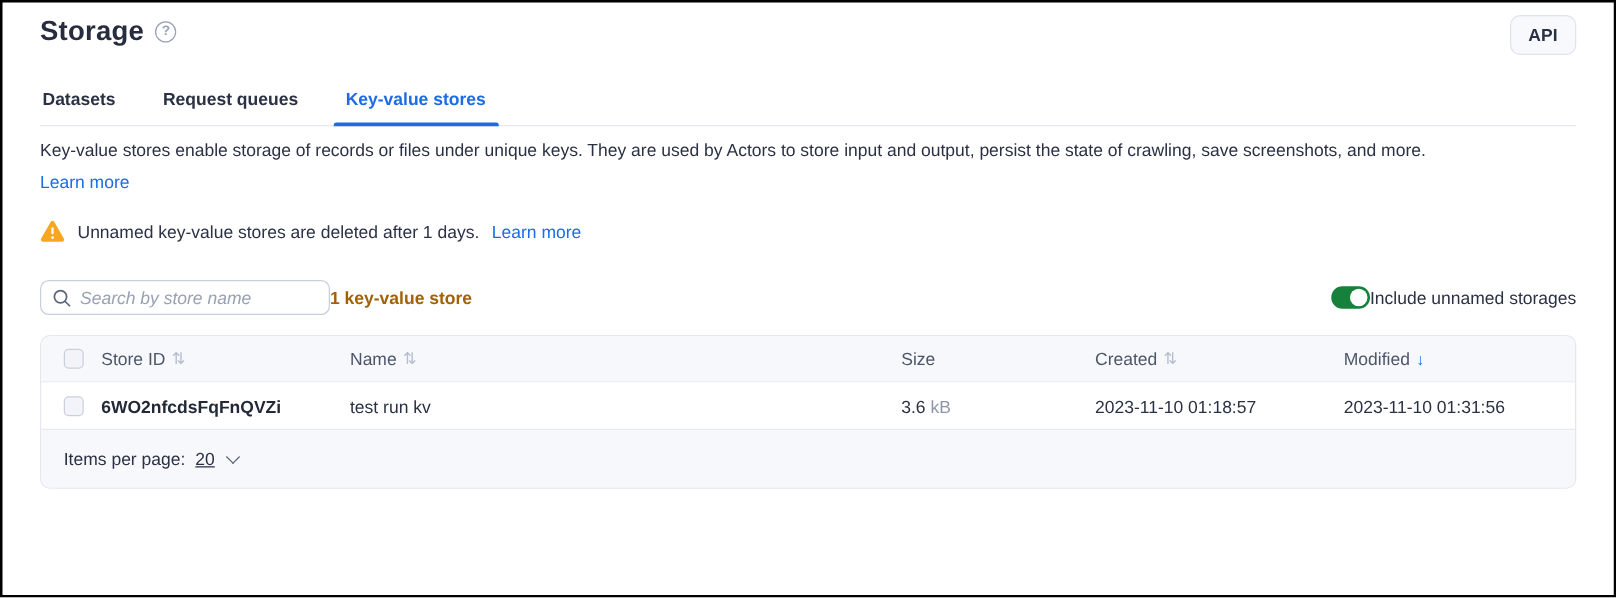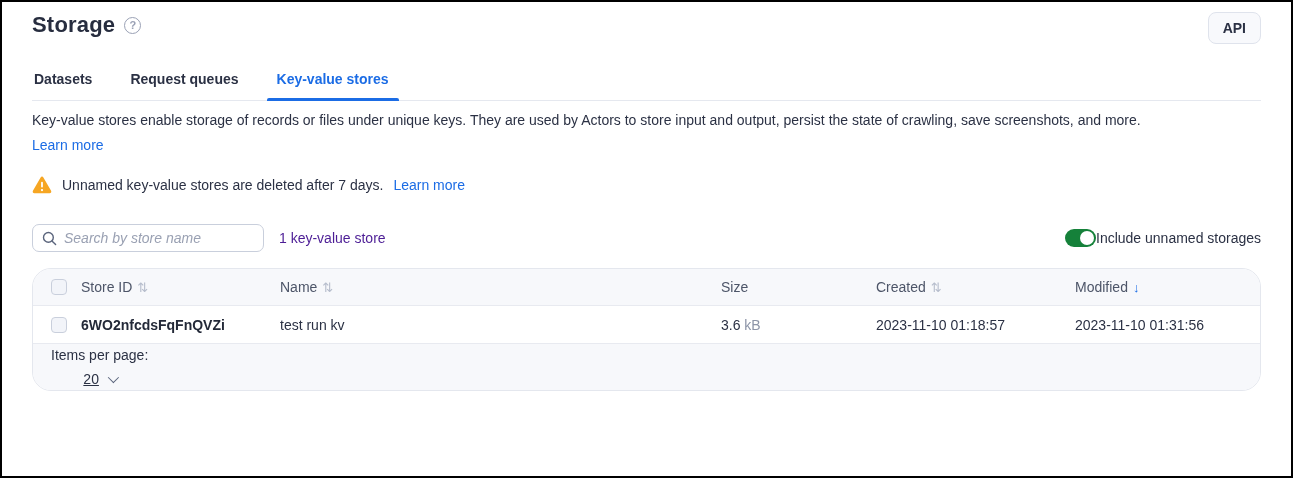--- a/index.html
+++ b/index.html
@@ -126,23 +126,22 @@
     border: none; outline: none;
     font-family: inherit;
     font-size: 14px;
     font-style: italic;
     color: #2b3144;
     width: 100%;
     background: transparent;
   }
   .search-box input::placeholder { color: #9aa1b3; font-style: italic; }
   .store-count {
-    font-weight: 400;
-    margin-left: 15px;
-    color: #4c1d95;
+    font-weight: 700;
+    color: #a16207;
   }
   .toggle-group {
     margin-left: auto;
     display: flex;
     align-items: center;
     gap: 0;
   }
   .toggle {
     width: 31px; height: 18px;
     background: #15813a;
@@ -155,21 +154,21 @@
     right: 2px; top: 2px;
     width: 14px; height: 14px;
     border-radius: 50%;
     background: #ffffff;
   }
 
   
   .table {
     margin-top: 16px;
     border: 1px solid #e4e7ee;
-    border-radius: 19px;
+    border-radius: 8px;
     overflow: hidden;
     background: #ffffff;
   }
   .tr {
     display: grid;
     grid-template-columns: 48px 199px 441px 155px 199px 1fr;
     align-items: center;
   }
   .thead {
     background: #f7f8fb;
@@ -199,21 +198,21 @@
 
   
   .tfoot {
     background: #f7f8fb;
     height: 46px;
     display: flex;
     align-items: center;
     padding: 0 18px;
     font-size: 14px;
   }
-  .per-page { display: flex; align-items: center; gap: 8px; flex-direction: column; }
+  .per-page { display: flex; align-items: flex-start; gap: 8px; }
   .per-page-select { display: flex; align-items: center; gap: 9px; cursor: pointer; text-decoration: underline; }
   .chev-down {
     width: 8px; height: 8px;
     border-right: 1.7px solid #5a647c;
     border-bottom: 1.7px solid #5a647c;
     transform: rotate(45deg) translateY(-2px);
   }
   .pager {
     margin-left: auto;
     display: flex;
@@ -285,21 +284,21 @@
     <p class="description">Key-value stores enable storage of records or files under unique keys. They are used by Actors to store input and output, persist the state of crawling, save screenshots, and more.</p>
     <a class="link learn-more-block">Learn more</a>
 
     
     <div class="warning-row">
       <svg class="warning-icon" viewBox="0 0 24 22">
         <path d="M10.3 1.7 L0.9 18.0 C0.1 19.4 1.1 21.2 2.7 21.2 L21.3 21.2 C22.9 21.2 23.9 19.4 23.1 18.0 L13.7 1.7 C12.9 0.3 11.1 0.3 10.3 1.7 Z" fill="#f6a623"></path>
         <rect x="10.9" y="7" width="2.2" height="7" rx="1.1" fill="#ffffff"></rect>
         <circle cx="12" cy="17.2" r="1.4" fill="#ffffff"></circle>
       </svg>
-      <span>Unnamed key-value stores are deleted after 7 days.</span>
+      <span>Unnamed key-value stores are deleted after 1 days.</span>
       <a class="link">Learn more</a>
     </div>
 
     
     <div class="controls-row">
       <div class="search-box">
         <svg width="15" height="15" viewBox="0 0 15 15">
           <circle cx="6.4" cy="6.4" r="4.9" fill="none" stroke="#5a647c" stroke-width="1.4"></circle>
           <line x1="10.2" y1="10.2" x2="13.6" y2="13.6" stroke="#5a647c" stroke-width="1.4" stroke-linecap="round"></line>
         </svg>

